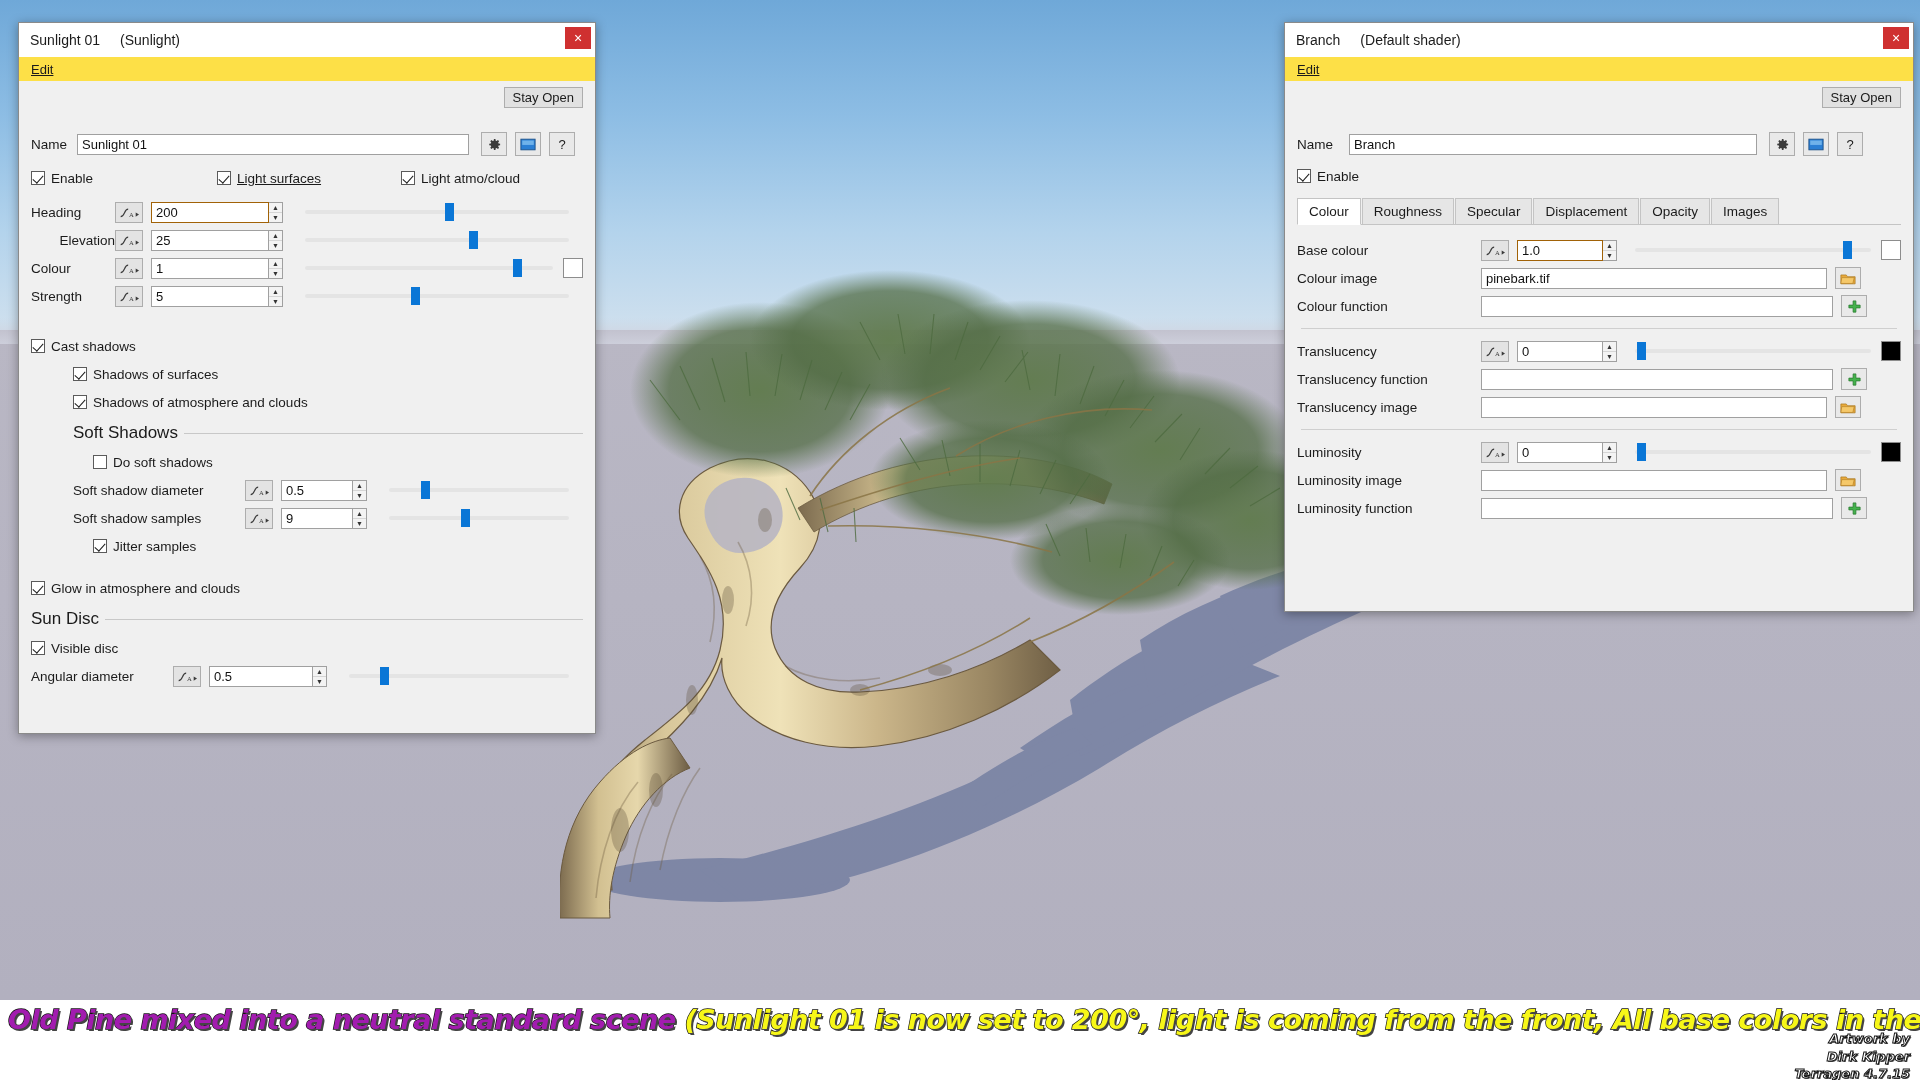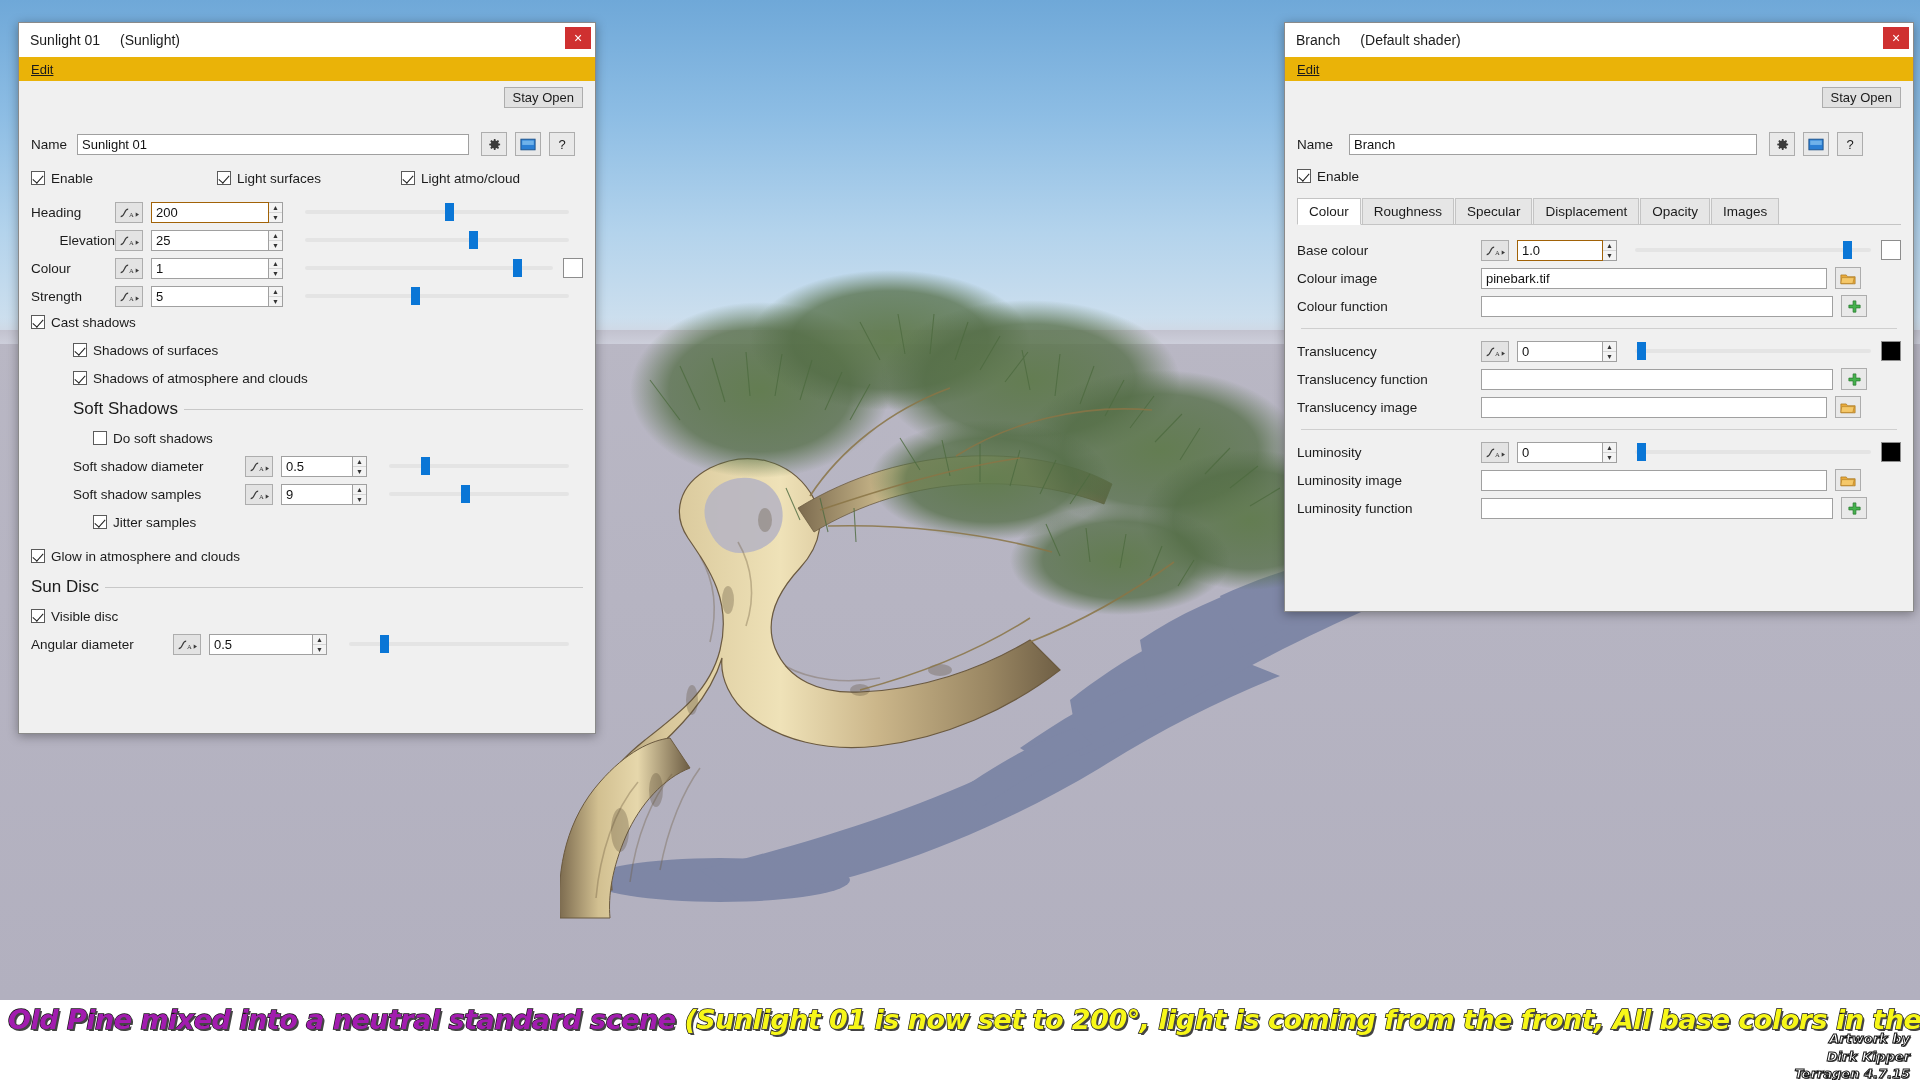--- a/index.html
+++ b/index.html
@@ -41,21 +41,21 @@
     height:34px; background:#ffffff; border-bottom:1px solid #ffffff;
     display:flex; align-items:center; padding:0 0 0 11px; position:relative;
   }
   .win-title .t1 { font-size:14px; color:#1b1b1b; }
   .win-title .t2 { font-size:14px; color:#1b1b1b; margin-left:20px; }
   .win-close{
     position:absolute; right:4px; top:4px; width:26px; height:22px;
     background:#cf3030; color:#fff; display:flex; align-items:center; justify-content:center;
     font-size:14px; line-height:1; cursor:pointer;
   }
-  .menubar{ height:24px; background:#eab308; padding-left:12px; display:flex; align-items:center; }
+  .menubar{ height:24px; background:#fde047; padding-left:12px; display:flex; align-items:center; }
   .menubar span{ font-size:13px; }
   .menubar u{ text-decoration:underline; }
   .win-body{ background:#f0f0f0; padding:0 12px 10px 12px; }
 
   .stayopen{
     position:absolute; height:21px; padding:0 8px;
     border:1px solid #adadad; background:#e1e1e1; font-size:13px;
     display:flex; align-items:center; cursor:pointer;
   }
 
@@ -287,21 +287,21 @@
           </svg>
       </div>
       <div class="iconbtn" style="margin-left:8px;">?</div>
     </div>
 
     <div class="row" style="margin-top:8px;">
       <div class="cb" style="width:186px;">
         <div class="box on"></div>
           <span>Enable</span>
       </div>
-      <div class="cb" style="width:184px;">
+      <div class="cb" style="width:184px;text-decoration:underline;">
         <div class="box on"></div>
           <span>Light surfaces</span>
       </div>
       <div class="cb">
         <div class="box on"></div>
           <span>Light atmo/cloud</span>
       </div>
     </div>
 
     <div class="row" style="margin-top:8px;">
@@ -374,21 +374,21 @@
       <div class="txtin" style="width:118px; margin-left:8px;">5</div>
       <div class="spin">
           <i>▲</i>
           <i>▼</i>
         </div>
       <div class="slider" style="margin-left:22px; margin-right:14px;">
         <div class="knob" style="left:40%"></div>
       </div>
     </div>
 
-    <div class="row" style="margin-top:0;">
+    <div class="row" style="margin-top:24px;">
       <div class="cb">
         <div class="box on"></div>
           <span>Cast shadows</span>
       </div>
     </div>
     <div class="row" style="padding-left:42px;">
       <div class="cb">
         <div class="box on"></div>
           <span>Shadows of surfaces</span>
       </div>
@@ -450,21 +450,21 @@
       </div>
     </div>
 
     <div class="row" style="padding-left:62px;">
       <div class="cb">
         <div class="box on"></div>
           <span>Jitter samples</span>
       </div>
     </div>
 
-    <div class="row" style="margin-top:8px;">
+    <div class="row" style="margin-top:16px;">
       <div class="cb">
         <div class="box on"></div>
           <span>Glow in atmosphere and clouds</span>
       </div>
     </div>
 
     <div class="sect">
       <div class="stxt">Sun Disc</div>
       <div class="sline"></div>
     </div>

